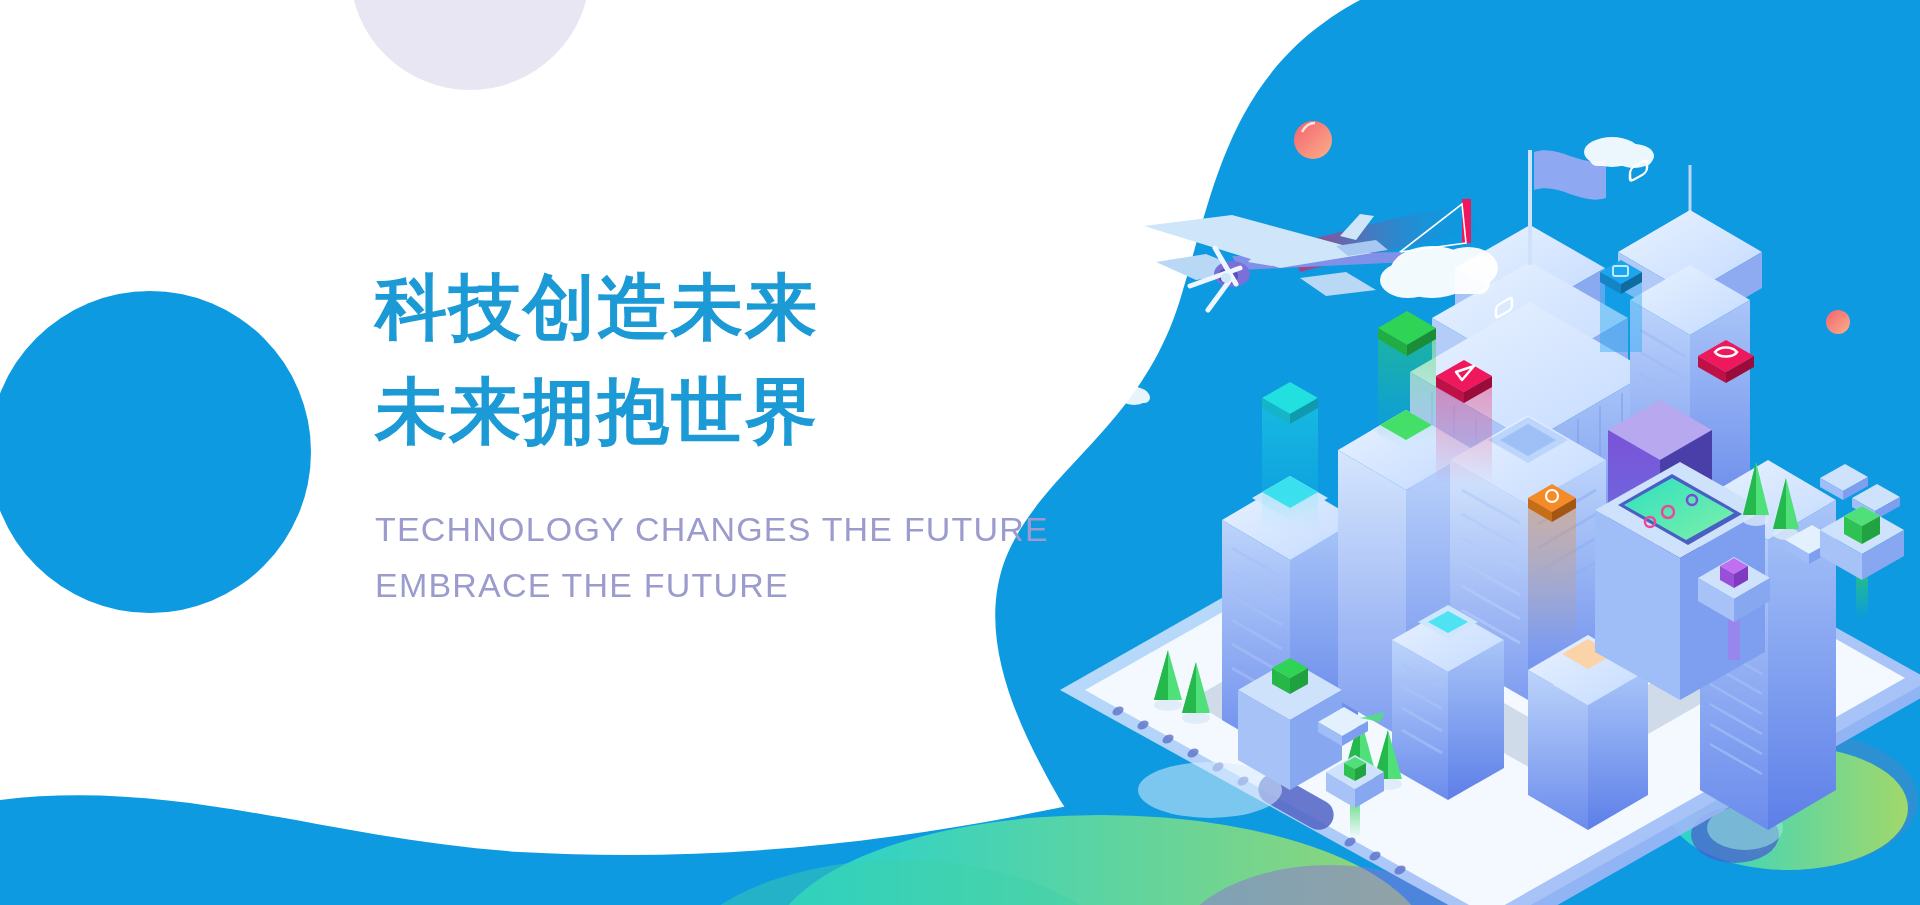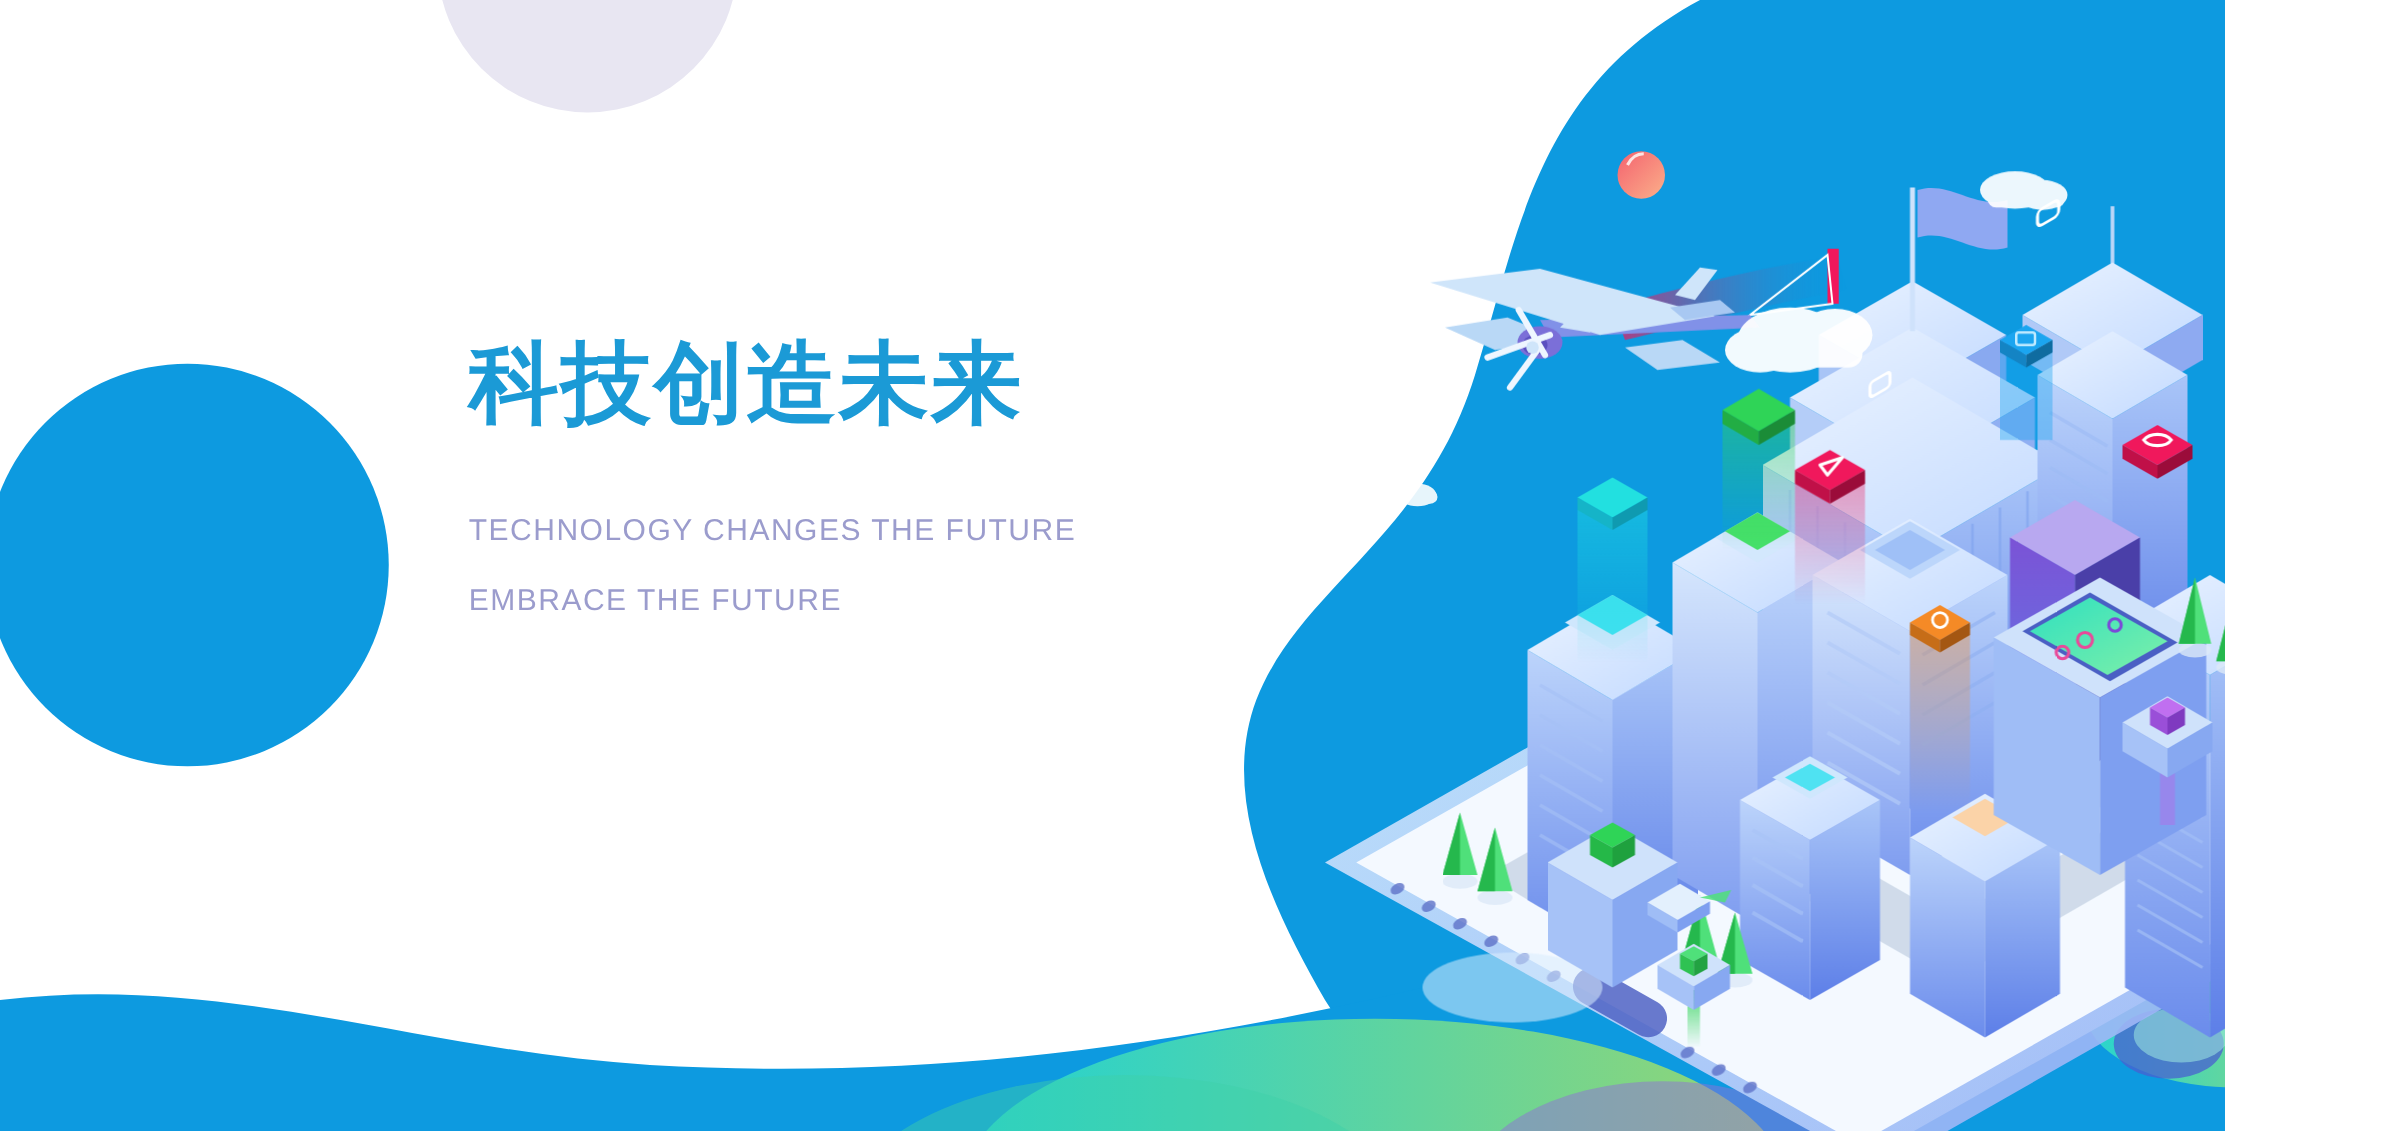--- a/index.html
+++ b/index.html
@@ -2,37 +2,37 @@
 <html><head>
 <meta charset="utf-8">
 <title>Banner</title>
 <style>
   html,body{margin:0;padding:0;}
   body{
     width:1920px;height:905px;overflow:hidden;
     background:#ffffff;
     font-family:"Liberation Sans","DejaVu Sans",sans-serif;
   }
-  #stage{position:relative;width:1780px;height:905px;overflow:hidden;background:#7f1d1d;}
+  #stage{position:relative;width:1920px;height:905px;overflow:hidden;background:#7f1d1d;}
   #art{position:absolute;inset:0;width:1920px;height:905px;display:block;}
 
   .txt-wrap{
     position:absolute;left:375px;top:255px;width:620px;z-index:30;
     pointer-events:none;
   }
   .head-line{
     font-weight:bold;
     font-size:72px;
     line-height:104px;
     letter-spacing:2px;
     color:#1b9ad6;
     white-space:nowrap;
   }
   .sub-line{
-    font-size:24px;
+    font-size:34px;
     line-height:56px;
     letter-spacing:1.2px;
     color:#9b9ccd;
     white-space:nowrap;
   }
   .sub-block{margin-top:38px;}
 </style>
 </head>
 <body>
 
@@ -546,19 +546,20 @@
       </g>
 
       <circle cx="1313" cy="140" r="19" fill="url(#gBalloon)"></circle>
       <path d="M1302,132 C1305,126 1310,123 1315,123" stroke="#ffffff" stroke-width="2.5" fill="none" opacity=".8"></path>
       <circle cx="1838" cy="322" r="12" fill="url(#gBalloon)"></circle>
     </g>
   </svg>
 
   <div class="txt-wrap">
     <div class="head-line">科技创造未来</div>
+    <div class="head-line">未来拥抱世界</div>
     <div class="sub-block">
       <div class="sub-line">TECHNOLOGY CHANGES THE FUTURE</div>
       <div class="sub-line">EMBRACE THE FUTURE</div>
     </div>
   </div>
 
 </div>
 
 </body></html>

